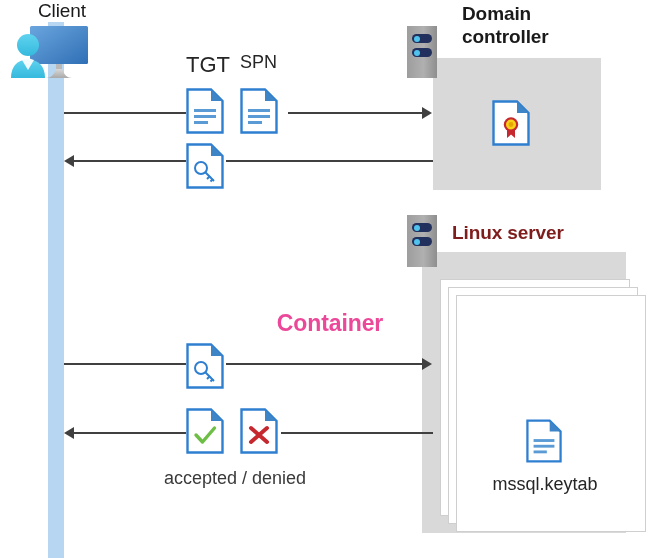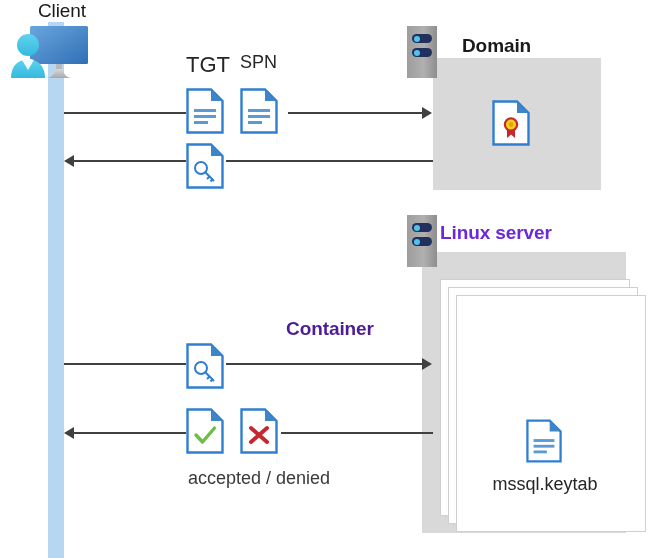--- a/index.html
+++ b/index.html
@@ -16,41 +16,40 @@
 
   
   .ttl-client{
     left:38px;top:0px;
     font-size:19px;font-weight:normal;color:#1a1a1a;
     letter-spacing:-0.1px;
   }
   .ttl-dc{
     left:462px;top:2px;width:180px;
     font-size:19px;font-weight:bold;color:#1a1a1a;
-    line-height:23px;letter-spacing:-0.1px;margin-top:32px;
+    line-height:23px;letter-spacing:-0.1px;
   }
   .ttl-linux{
-    left:440px;top:222px;
-    font-size:19px;font-weight:bold;color:#6d28d9;
+    left:452px;top:222px;
+    font-size:19px;font-weight:bold;color:#7f1d1d;
     letter-spacing:-0.1px;
   }
   .ttl-container{
     left:0;top:310px;width:660px;text-align:center;
-    font-size:19px;font-weight:bold;color:#4c1d95;
+    font-size:23px;font-weight:bold;color:#ec4899;
     letter-spacing:-0.1px;
-    margin-top:8px;
   }
   .lbl-tgt{left:186px;top:52px;font-size:22px;color:#262626;}
   .lbl-spn{left:240px;top:52px;font-size:18px;color:#262626;}
   .lbl-keytab{
     left:450px;top:474px;width:190px;text-align:center;
     font-size:18px;color:#262626;
   }
   .lbl-accden{
-    left:140px;top:468px;width:190px;text-align:right;
+    left:140px;top:468px;width:190px;text-align:center;
     font-size:18px;color:#3a3a3a;
   }
 
   
   .lane{
     left:48px;top:22px;width:16px;height:536px;
     background:#b7d6f2;
   }
 
   
@@ -169,20 +168,21 @@
     <div class="bar b1">
         <div class="dot"></div>
       </div>
     <div class="bar b2">
         <div class="dot"></div>
       </div>
   </div>
 
   <div class="abs ttl-dc">
     <span>Domain</span><br>
+    <span>controller</span>
   </div>
 
   <div class="abs doc doc-cert">
     <svg viewBox="0 0 38 46" xmlns="http://www.w3.org/2000/svg">
       <path d="M1.5 1.5 H25 L36.5 13 V44.5 H1.5 Z" fill="#ffffff" stroke="#2f7fd1" stroke-width="2.4"></path>
       <path d="M25 1.5 L36.5 13 H25 Z" fill="#3d85c6"></path>
 
       <path d="M15 27 L15 38 L19 34.5 L23 38 L23 27 Z" fill="#c5282f"></path>
 
       <circle cx="19" cy="24.5" r="7.2" fill="#c5282f"></circle>

